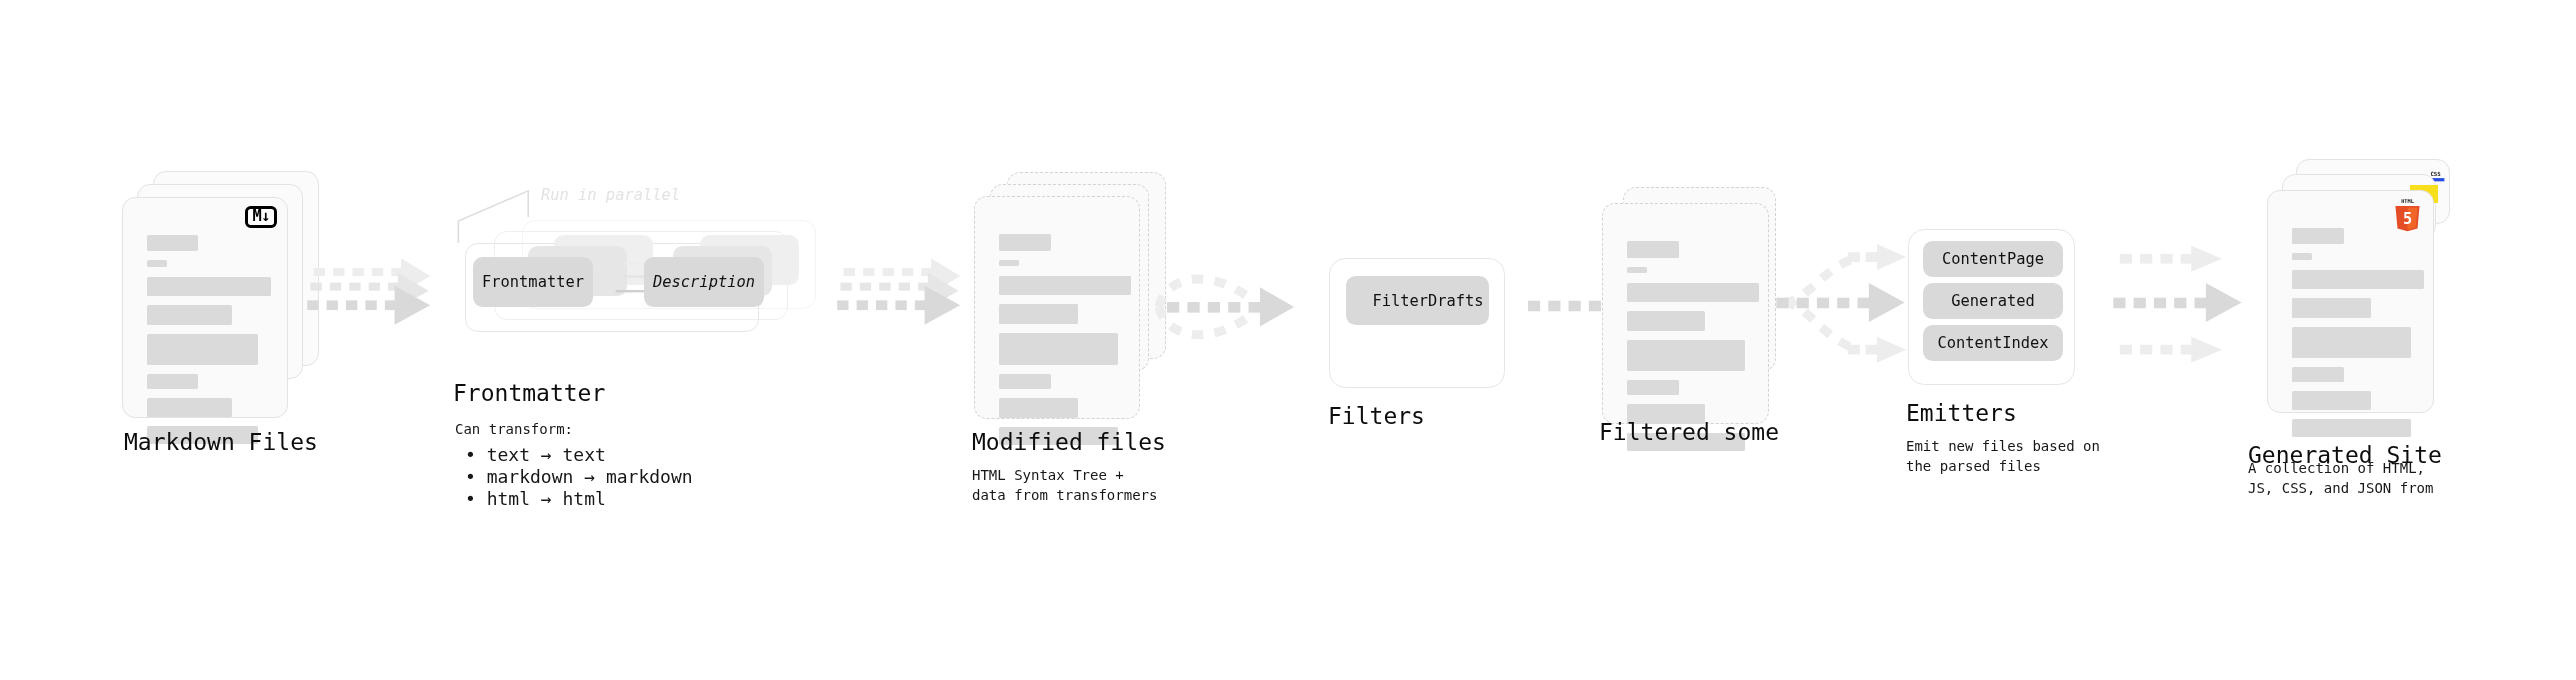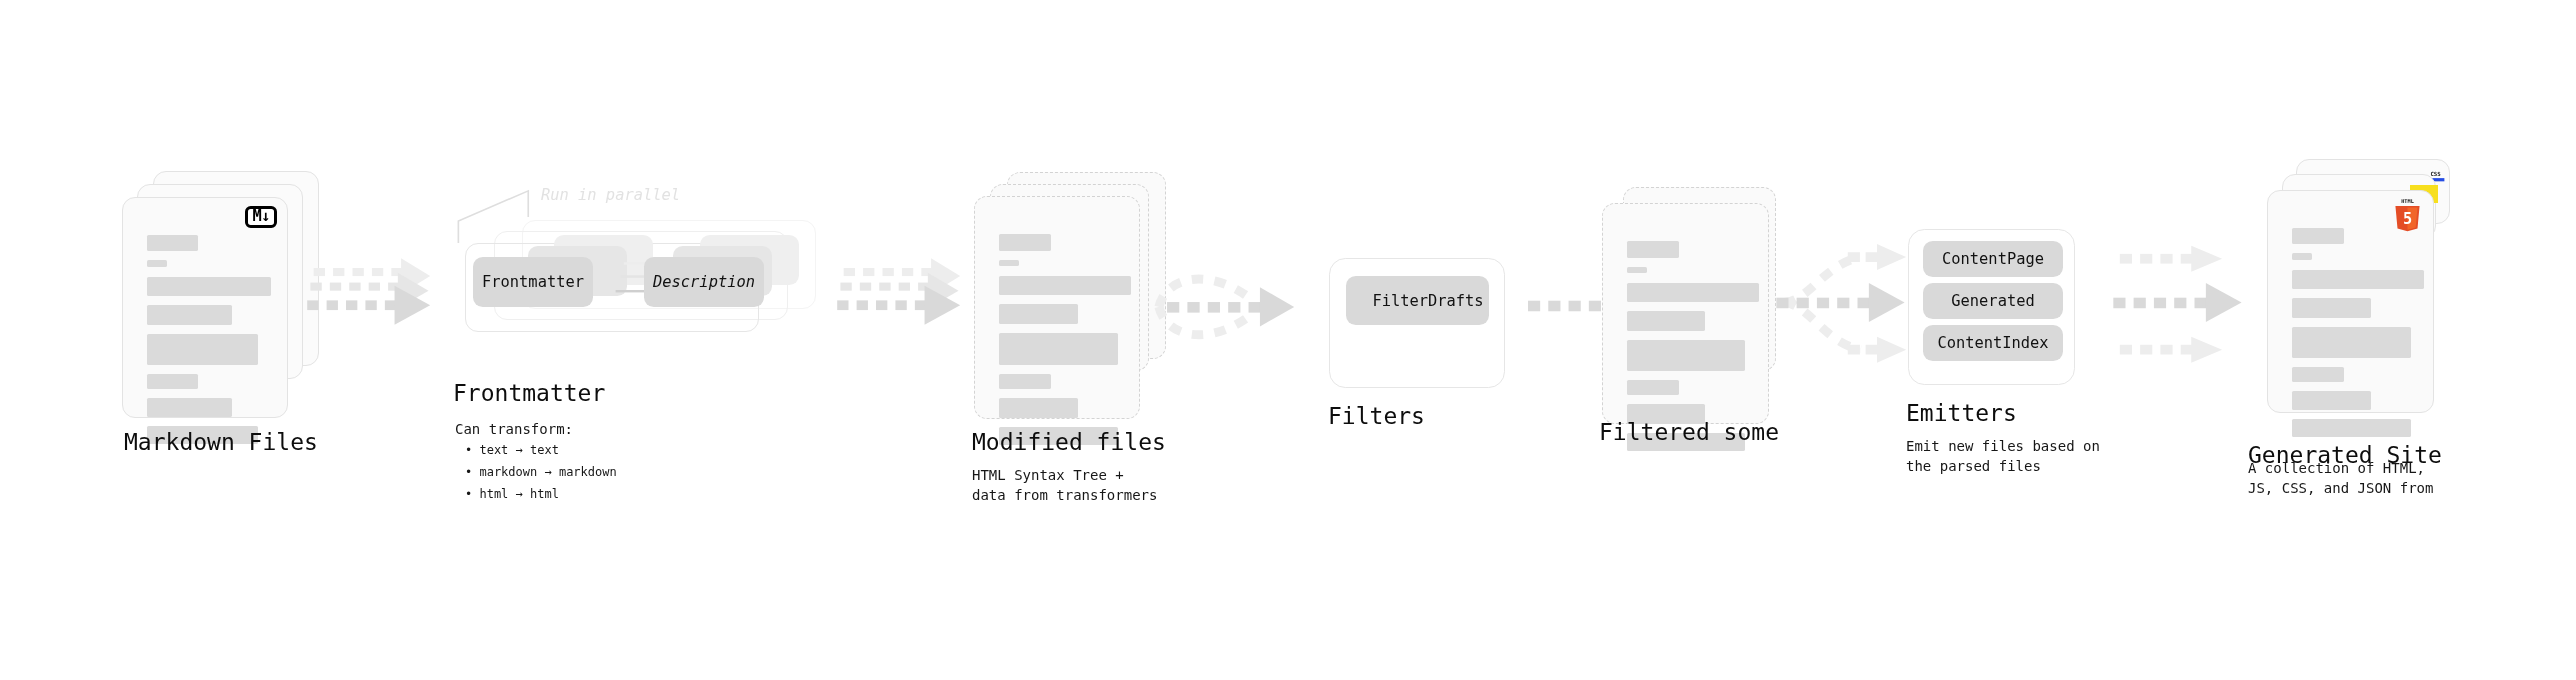--- a/index.html
+++ b/index.html
@@ -92,21 +92,21 @@
   }
   .ghosttext{
     position:absolute;
     font-size:15.4px;
     color:#e2e2e2;
     white-space:nowrap;
     font-style:italic;
   }
   .bullets{
     position:absolute;
-    font-size:12px;
+    font-size:18px;
     line-height:1.6;
     color:#171717;
     white-space:pre;
   }
 
   svg{display:block;overflow:visible;}
 </style>
 </head>
 <body>
 

